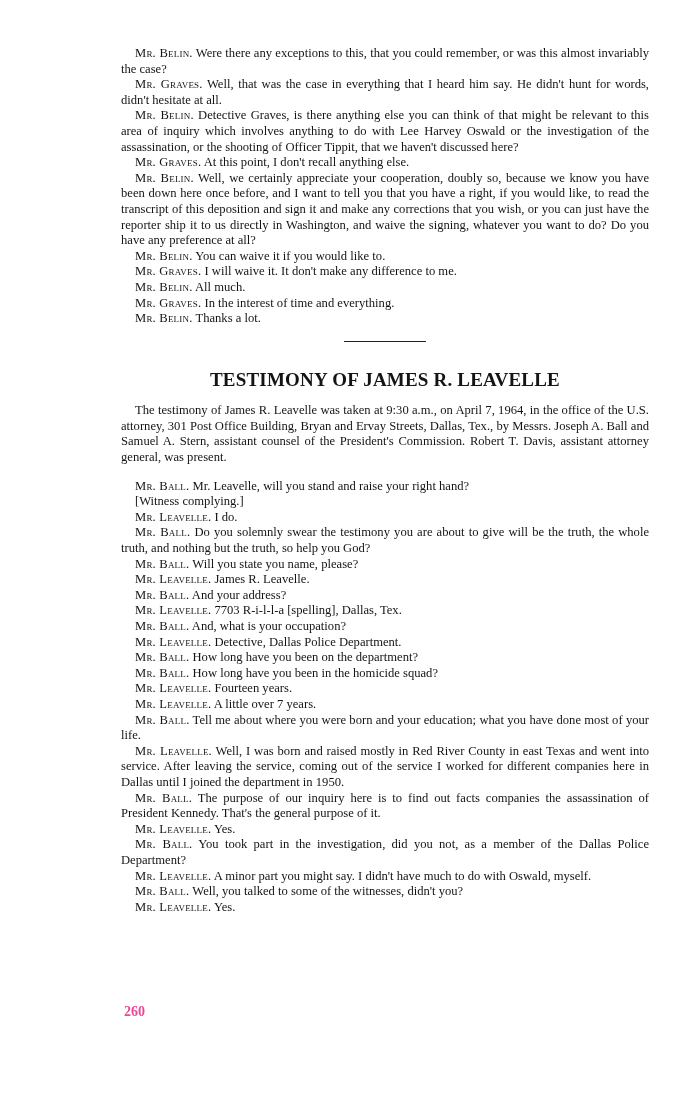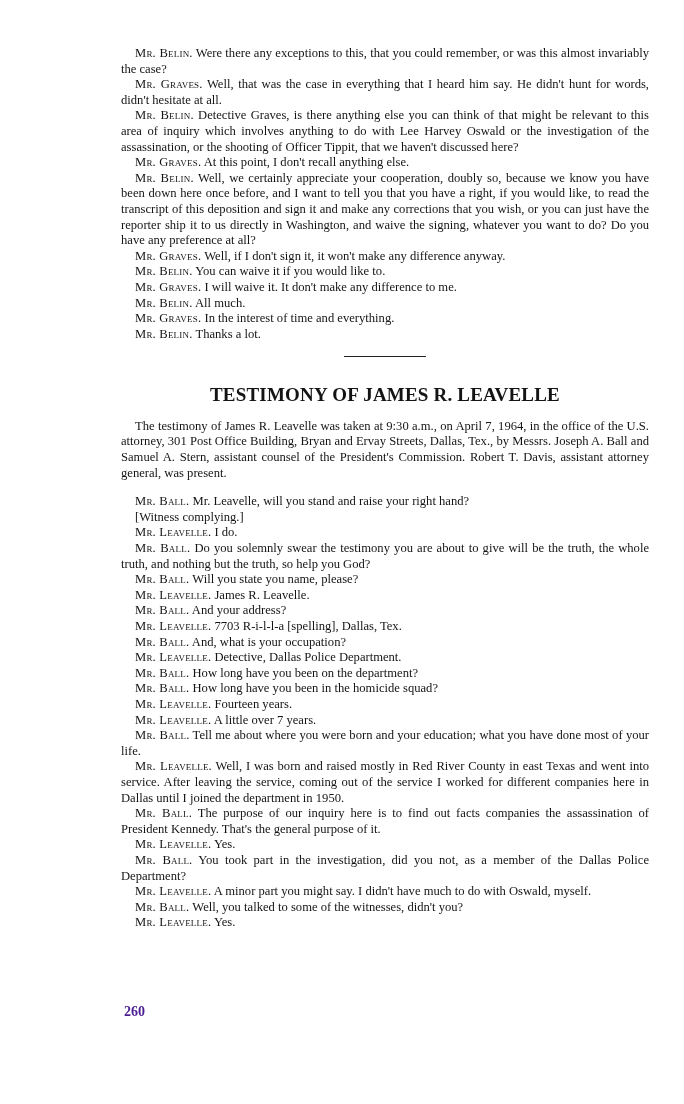--- a/index.html
+++ b/index.html
@@ -14,35 +14,34 @@
   .rule { width: 82px; height: 0; border-top: 1.4px solid #222; margin: 14px auto 0 auto; }
   .heading {
     text-align: center; font-weight: bold; font-size: 19px;
     margin: 30px 0 0 0; letter-spacing: 0.2px;
   }
   .intro { margin-top: 16px; }
   .gap { height: 13px; }
   .pagenum {
     position: absolute; left: 124px; top: 1004px;
     font-family: "Liberation Serif", "DejaVu Serif", serif;
-    font-size: 14px; font-weight: bold; color: #4c1d95;
+    font-size: 14px; font-weight: bold; color: #ec4899;
   }
 </style>
 </head>
 <body>
 
 <div class="page">
 
   <div>
     <p class="para"><span class="sp">Mr. Belin.</span><span> Were there any exceptions to this, that you could remember, or was this almost invariably the case?</span></p>
     <p class="para"><span class="sp">Mr. Graves.</span><span> Well, that was the case in everything that I heard him say.  He didn't hunt for words, didn't hesitate at all.</span></p>
     <p class="para"><span class="sp">Mr. Belin.</span><span> Detective Graves, is there anything else you can think of that might be relevant to this area of inquiry which involves anything to do with Lee Harvey Oswald or the investigation of the assassination, or the shooting of Officer Tippit, that we haven't discussed here?</span></p>
     <p class="para"><span class="sp">Mr. Graves.</span><span> At this point, I don't recall anything else.</span></p>
     <p class="para"><span class="sp">Mr. Belin.</span><span> Well, we certainly appreciate your cooperation, doubly so, because we know you have been down here once before, and I want to tell you that you have a right, if you would like, to read the transcript of this deposition and sign it and make any corrections that you wish, or you can just have the reporter ship it to us directly in Washington, and waive the signing, whatever you want to do?  Do you have any preference at all?</span></p>
-    <p class="para"><span class="sp">Mr. Graves.</span><span> Well, if I don't sign it, it won't make any difference anyway.</span></p>
     <p class="para"><span class="sp">Mr. Belin.</span><span> You can waive it if you would like to.</span></p>
     <p class="para"><span class="sp">Mr. Graves.</span><span> I will waive it.  It don't make any difference to me.</span></p>
     <p class="para"><span class="sp">Mr. Belin.</span><span> All much.</span></p>
     <p class="para"><span class="sp">Mr. Graves.</span><span> In the interest of time and everything.</span></p>
     <p class="para"><span class="sp">Mr. Belin.</span><span> Thanks a lot.</span></p>
   </div>
 
   <div class="rule"></div>
 
   <h2 class="heading">TESTIMONY OF JAMES R. LEAVELLE</h2>

